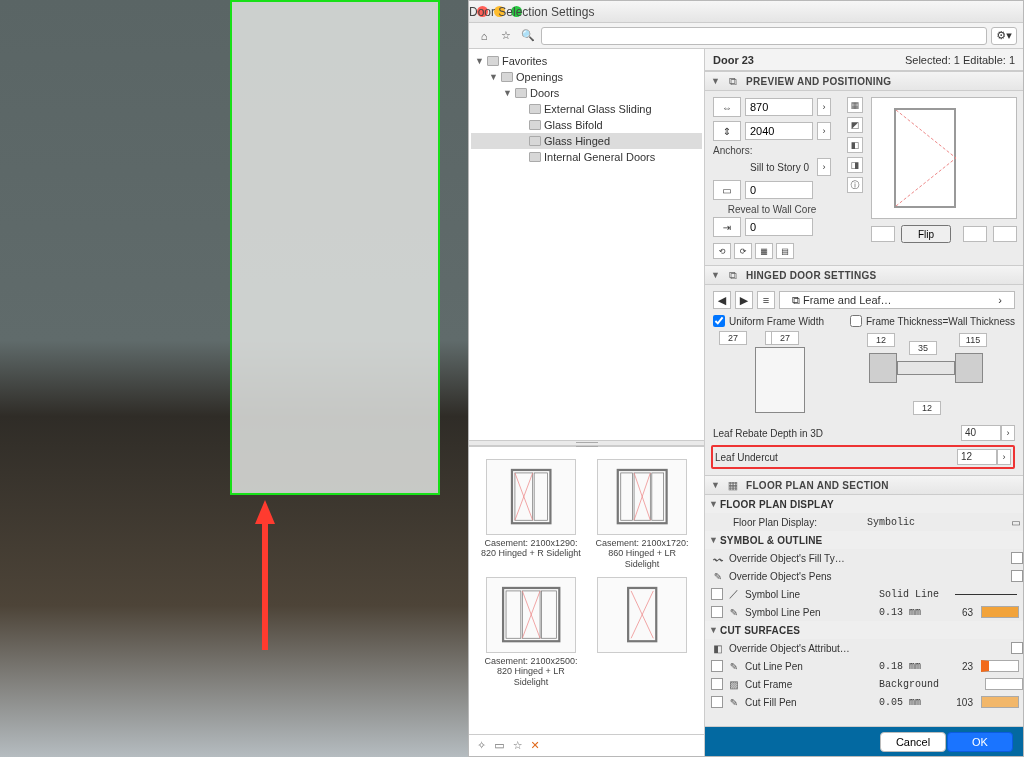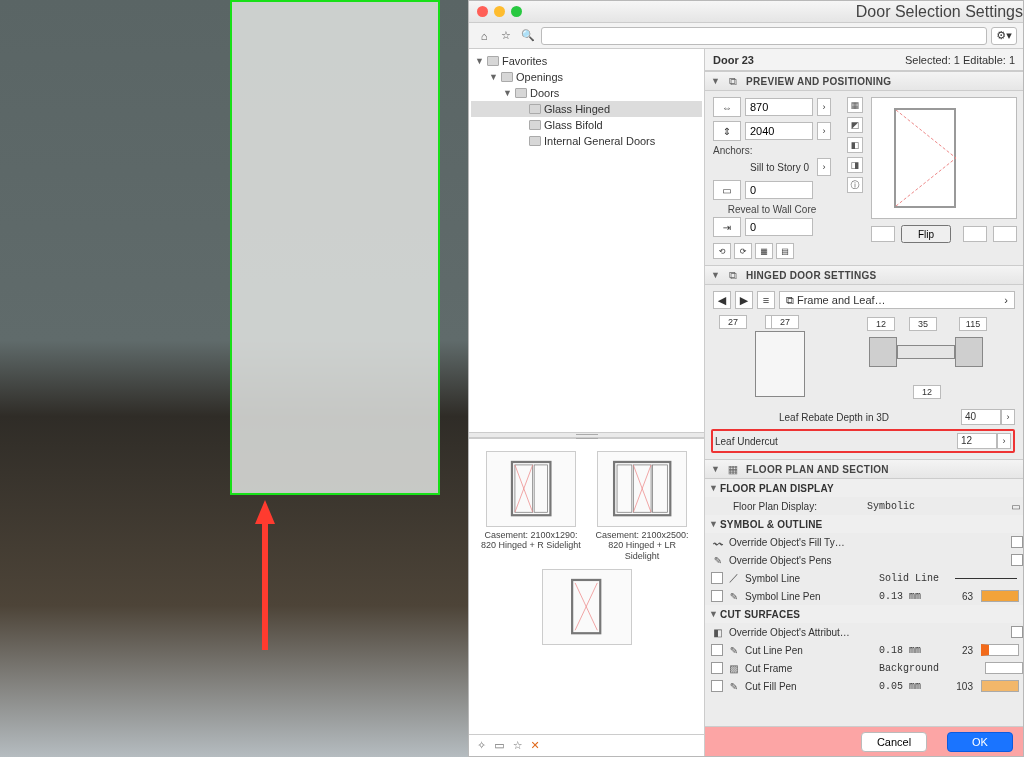--- a/index.html
+++ b/index.html
@@ -24,21 +24,21 @@
   font-size: 11px; color: #333;
 }
 .titlebar {
   height: 22px; background: linear-gradient(#f6f6f6,#e5e5e5);
   display: flex; align-items: center; padding: 0 8px; border-bottom: 1px solid #ccc;
   position: relative;
 }
 .traffic { display: flex; gap: 6px; }
 .tlight { width: 11px; height: 11px; border-radius: 50%; }
 .red { background:#ff5f57; } .yellow { background:#febc2e; } .green { background:#28c840; }
-.titlebar-title { position:absolute; left:0; right:0; text-align:right; font-size:16px; color:#444; }
+.titlebar-title { position:absolute; left:0; right:0; text-align:left; font-size:12px; color:#444; }
 
 .toolbar {
   height: 26px; display:flex; align-items:center; padding:2px 6px; gap:4px;
   border-bottom:1px solid #ccc; background:#f3f3f3;
 }
 .toolbar .search { flex:1; height:18px; border:1px solid #bbb; border-radius:3px; background:#fff; padding:0 4px; font-size:11px; }
 .toolbar .icn { width:18px; height:18px; display:flex; align-items:center; justify-content:center; color:#555; cursor:pointer; border-radius:3px;}
 .gearbtn { width:26px; height:18px; border:1px solid #bbb; border-radius:3px; background:#fff; display:flex; align-items:center; justify-content:center; }
 
 .body { flex:1; display:flex; overflow:hidden; }
@@ -93,21 +93,21 @@
 .door-mini { position:absolute; left:22px; top:10px; width:62px; height:100px; border:2px solid #999;}
 .door-mini .swing { position:absolute; left:0; bottom:0; width:60px; height:96px;}
 .flip-row { display:flex; align-items:center; gap:6px; margin-top:6px;}
 .flip-row .sw { width:24px; height:16px; border:1px solid #bbb; background:#fff;}
 .flip-row button { width:50px; height:18px; font-size:10px;}
 .rot-row { display:flex; gap:3px; margin-top:6px;}
 .rot-row .ic { width:18px; height:16px; border:1px solid #bbb; background:#fff; font-size:8px; display:flex;align-items:center;justify-content:center;}
 
 .hinged .chooser { display:flex; align-items:center; gap:4px; margin-bottom:6px;}
 .hinged .chooser .ar { width:18px; height:18px; border:1px solid #bbb; background:#fff; text-align:center; line-height:16px;}
-.hinged .chooser .dd { flex:1; height:18px; border:1px solid #bbb; background:#fff; display:flex; align-items:center; padding:0 6px; justify-content:space-between;}
+.hinged .chooser .dd { flex:1; height:18px; border:1px solid #bbb; background:#fff; display:flex; align-items:center; padding:0 12px; justify-content:space-between;}
 .hinged .row2 { display:flex; align-items:center; gap:8px; margin-bottom:4px;}
 .hinged select { height:18px; font-size:11px; border:1px solid #bbb; background:#fff;}
 .chk { display:flex; align-items:center; gap:4px; font-size:10px; }
 .chk input { width:12px; height:12px;}
 .diagrow { display:flex; gap:10px; margin-top:4px;}
 .diag { border:0; height:90px; flex:1; position:relative; font-size:9px; color:#333;}
 .diag .db { position:absolute; border:1px solid #888; background:#f6f6f6;}
 .diag .nlab { position:absolute; width:28px; height:14px; border:1px solid #bbb; background:#fff; text-align:center; line-height:12px; font-size:9px;}
 
 .kv { display:flex; align-items:center; margin-top:4px; font-size:10px;}
@@ -120,21 +120,21 @@
 .fps .gh { height:18px; display:flex; align-items:center; padding-left:16px; font-weight:700; letter-spacing:.2px; background:#efefef;}
 .fps .gh .tri { margin-left:-12px; margin-right:2px;}
 .fps .r { height:18px; display:flex; align-items:center; padding-left:6px; gap:4px;}
 .fps .r .ck { width:12px; height:12px; border:1px solid #999; background:#fff;}
 .fps .r .ic { width:14px; text-align:center; color:#555; font-size:10px;}
 .fps .r .nm { flex:0 0 130px; overflow:hidden; text-overflow:ellipsis; white-space:nowrap;}
 .fps .r .v1 { flex:0 0 66px;font-family:Liberation Mono, monospace; }
 .fps .r .v2 { flex:0 0 28px; text-align:right; padding-right:4px;}
 .fps .r .sw { width:38px; height:12px; border:1px solid #aaa;}
 
-.footer { height:30px; border-top:1px solid #ccc; background:#fca5a5; display:flex; align-items:center; justify-content:flex-end; gap:20px; padding:0 10px;}
+.footer { height:30px; border-top:1px solid #ccc; background:#0369a1; display:flex; align-items:center; justify-content:flex-end; gap:1px; padding:0 10px;}
 .footer button { width:66px; height:20px; font-size:11px; border:1px solid #bbb; border-radius:4px; background:#fff;}
 .footer button.primary { background:#1a74ff; color:#fff; border-color:#0b5be0;}
 </style>
 </head>
 <body>
 
 <div class="viewport">
   <div class="door3d"></div>
   <div class="arrow">
     <svg viewBox="0 0 20 150">
@@ -172,48 +172,63 @@
         <div class="row ind1">
             <span class="tri">▼</span>
             <span class="foldr"></span>
             <span class="lbl">Openings</span>
           </div>
         <div class="row ind2">
             <span class="tri">▼</span>
             <span class="foldr"></span>
             <span class="lbl">Doors</span>
           </div>
+        <div class="row ind3">
+            <span class="tri"></span>
+            <span class="foldr"></span>
+            <span class="lbl">External Glass Sliding</span>
+          </div>
+        <div class="row ind3">
+            <span class="tri"></span>
+            <span class="foldr"></span>
+            <span class="lbl">Glass Bifold</span>
+          </div>
         <div class="row ind3 sel">
             <span class="tri"></span>
             <span class="foldr"></span>
             <span class="lbl">Glass Hinged</span>
-          </div>
-        <div class="row ind3">
-            <span class="tri"></span>
-            <span class="foldr"></span>
-            <span class="lbl">Glass Bifold</span>
           </div>
         <div class="row ind3">
             <span class="tri"></span>
             <span class="foldr"></span>
             <span class="lbl">Internal General Doors</span>
           </div>
       </div>
       <div style="flex:1"></div>
       <div class="thumbs-split"></div>
       <div class="thumbs">
         <div class="thumb"><div class="pic">
               <svg viewBox="0 0 60 80">
                 <rect x="4" y="4" width="52" height="72" fill="none" stroke="#777" stroke-width="3"></rect>
                 <rect x="8" y="8" width="24" height="64" fill="none" stroke="#777"></rect>
                 <rect x="34" y="8" width="18" height="64" fill="none" stroke="#777"></rect>
                 <line x1="8" y1="8" x2="32" y2="72" stroke="#e88"></line>
                 <line x1="32" y1="8" x2="8" y2="72" stroke="#e88"></line>
               </svg>
             </div><div class="cap">Casement: 2100x1290: 820 Hinged + R Sidelight</div></div>
+        <div class="thumb"><div class="pic">
+              <svg viewBox="0 0 70 80">
+                <rect x="2" y="4" width="66" height="72" fill="none" stroke="#777" stroke-width="3"></rect>
+                <rect x="6" y="8" width="16" height="64" fill="none" stroke="#777"></rect>
+                <rect x="24" y="8" width="22" height="64" fill="none" stroke="#777"></rect>
+                <rect x="48" y="8" width="16" height="64" fill="none" stroke="#777"></rect>
+                <line x1="24" y1="8" x2="46" y2="72" stroke="#e88"></line>
+                <line x1="46" y1="8" x2="24" y2="72" stroke="#e88"></line>
+              </svg>
+            </div><div class="cap">Casement: 2100x1720: 860 Hinged + LR Sidelight</div></div>
         <div class="thumb"><div class="pic">
               <svg viewBox="0 0 80 80">
                 <rect x="2" y="4" width="76" height="72" fill="none" stroke="#777" stroke-width="3"></rect>
                 <rect x="6" y="8" width="20" height="64" fill="none" stroke="#777"></rect>
                 <rect x="28" y="8" width="24" height="64" fill="none" stroke="#777"></rect>
                 <rect x="54" y="8" width="20" height="64" fill="none" stroke="#777"></rect>
                 <line x1="28" y1="8" x2="52" y2="72" stroke="#e88"></line>
                 <line x1="52" y1="8" x2="28" y2="72" stroke="#e88"></line>
               </svg>
             </div><div class="cap">Casement: 2100x2500: 820 Hinged + LR Sidelight</div></div>
@@ -319,39 +334,50 @@
         <div class="sec-body hinged">
           <div class="chooser">
             <div class="ar">◀</div>
             <div class="ar">▶</div>
             <div class="ar">≡</div>
             <div class="dd">
                 <span>⧉ <span>Frame and Leaf…</span></span>
                 <span>›</span>
               </div>
           </div>
+          <div class="row2">
+            <label class="chk">
+                <input type="checkbox" checked="" style="">
+                <span>Uniform Frame Width</span>
+              </label>
+            <span style="flex:1"></span>
+            <label class="chk">
+                <input type="checkbox" style="">
+                <span>Frame Thickness=Wall Thickness</span>
+              </label>
+          </div>
           <div class="diagrow">
             <div class="diag" style="max-width:140px">
               <div class="db" style="left:42px;top:16px;width:50px;height:66px;"></div>
               <span class="nlab" style="left:52px;top:0">27</span>
               <span class="nlab" style="left:6px;top:44">27</span>
               <span class="nlab" style="left:58px;top:44">27</span>
             </div>
             <div class="diag">
               <div class="db" style="left:6px;top:22px;width:28px;height:30px;background:#cfcfcf"></div>
               <div class="db" style="left:34px;top:30px;width:58px;height:14px;background:#e5e5e5"></div>
               <div class="db" style="left:92px;top:22px;width:28px;height:30px;background:#cfcfcf"></div>
               <span class="nlab" style="left:4px;top:2px">12</span>
-              <span class="nlab" style="left:46px;top:2px">35</span>
+              <span class="nlab" style="left:46px;top:10px">35</span>
               <span class="nlab" style="left:96px;top:2px">115</span>
               <span class="nlab" style="left:50px;top:70px">12</span>
             </div>
           </div>
           <div class="kv" style="justify-content:flex-end">
-            <span class="k" style="text-align:center;padding-right:6px">Leaf Rebate Depth in 3D</span>
+            <span class="k" style="text-align:left;padding-right:6px">Leaf Rebate Depth in 3D</span>
             <span class="vbox">40</span>
             <span class="stp">›</span>
           </div>
           <div class="kv highlight">
             <span class="k">Leaf Undercut</span>
             <span class="vbox">12</span>
             <span class="stp">›</span>
           </div>
         </div>
 

